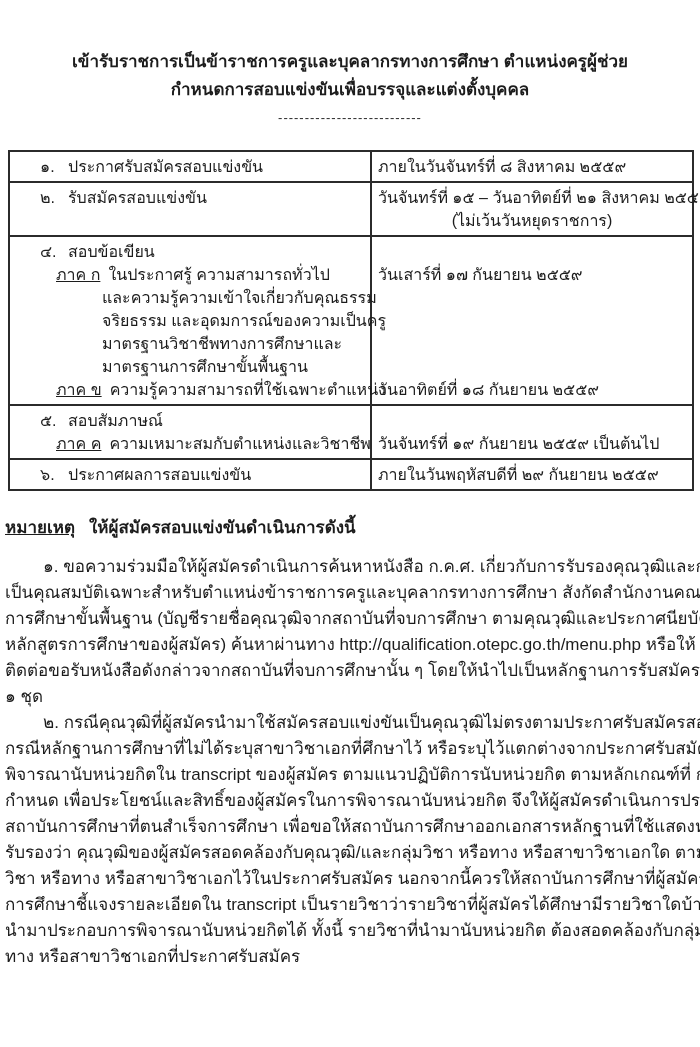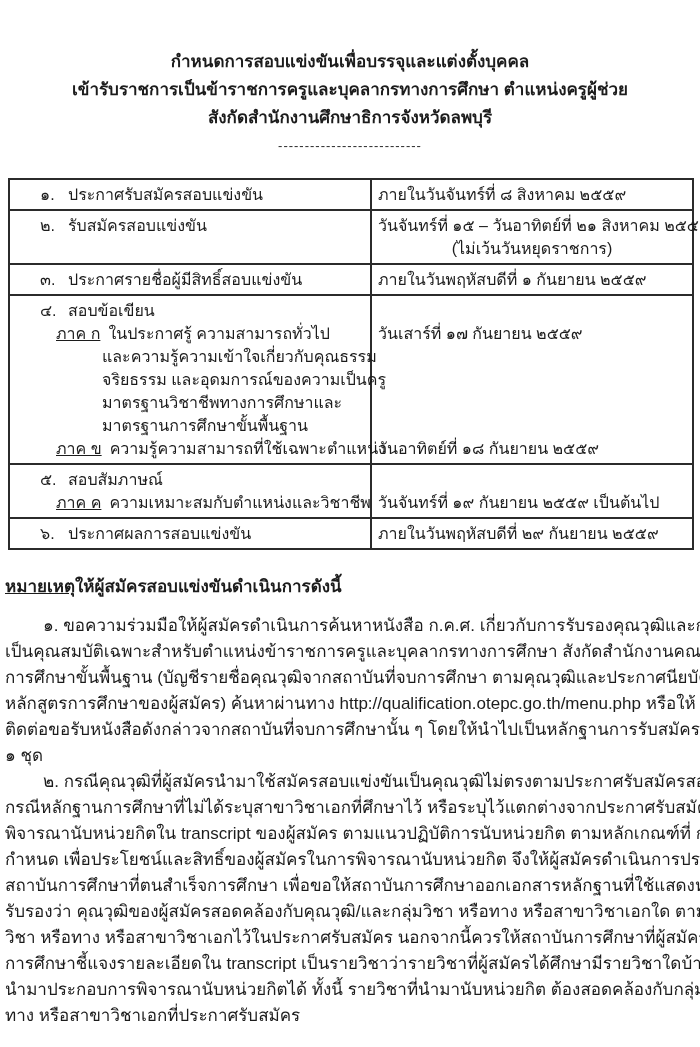--- a/index.html
+++ b/index.html
@@ -39,33 +39,32 @@
   .part-row { margin-left:40px; white-space:nowrap; }
   .part-label { font-weight:normal; text-decoration:underline; margin-right:8px; }
   .part-cont { margin-left:86px; white-space:nowrap; }
   .date-center { text-align:center; }
   .line-spacer { height:23px; }
   .big-spacer { height:92px; }
 
   
   .notes { margin:24px 5px 0 5px; line-height:26px; }
   .notes-heading { font-weight:bold; margin-bottom:13px; }
-  .notes-heading .uline { text-decoration:underline; }
+  .notes-heading .uline { text-decoration:underline; margin-right:14px; }
   .para-line { white-space:nowrap; }
   .para-line.indent { text-indent:38px; }
 </style>
 </head>
 <body>
 
 <div class="page">
 
   <div class="title-block">
+    <div>เข้ารับราชการเป็นข้าราชการครูและบุคลากรทางการศึกษา ตำแหน่งครูผู้ช่วย</div>
     <div>กำหนดการสอบแข่งขันเพื่อบรรจุและแต่งตั้งบุคคล</div>
-    <div>เข้ารับราชการเป็นข้าราชการครูและบุคลากรทางการศึกษา ตำแหน่งครูผู้ช่วย</div>
-    <div>สังกัดสำนักงานศึกษาธิการจังหวัดลพบุรี</div>
     <div class="dashed-divider">---------------------------</div>
   </div>
 
   <table class="schedule">
     <tbody>
       <tr>
         <td class="col-item">
           <div class="row-line">
             <span class="row-no">๑.</span><span>ประกาศรับสมัครสอบแข่งขัน</span>
           </div>
@@ -80,30 +79,20 @@
           <div class="row-line">
             <span class="row-no">๒.</span><span>รับสมัครสอบแข่งขัน</span>
           </div>
         </td>
         <td class="col-date">
           <div class="row-line">วันจันทร์ที่ ๑๕ – วันอาทิตย์ที่ ๒๑ สิงหาคม ๒๕๕๙</div>
           <div class="row-line date-center">(ไม่เว้นวันหยุดราชการ)</div>
         </td>
       </tr>
 
-      <tr>
-        <td class="col-item">
-          <div class="row-line">
-            <span class="row-no">๓.</span><span>ประกาศรายชื่อผู้มีสิทธิ์สอบแข่งขัน</span>
-          </div>
-        </td>
-        <td class="col-date">
-          <div class="row-line">ภายในวันพฤหัสบดีที่ ๑ กันยายน ๒๕๕๙</div>
-        </td>
-      </tr>
 
       <tr>
         <td class="col-item">
           <div class="row-line">
             <span class="row-no">๔.</span><span>สอบข้อเขียน</span>
           </div>
           <div class="part-row">
             <span class="part-label">ภาค ก</span><span>ในประกาศรู้ ความสามารถทั่วไป</span>
           </div>
           <div class="part-cont">และความรู้ความเข้าใจเกี่ยวกับคุณธรรม</div>

